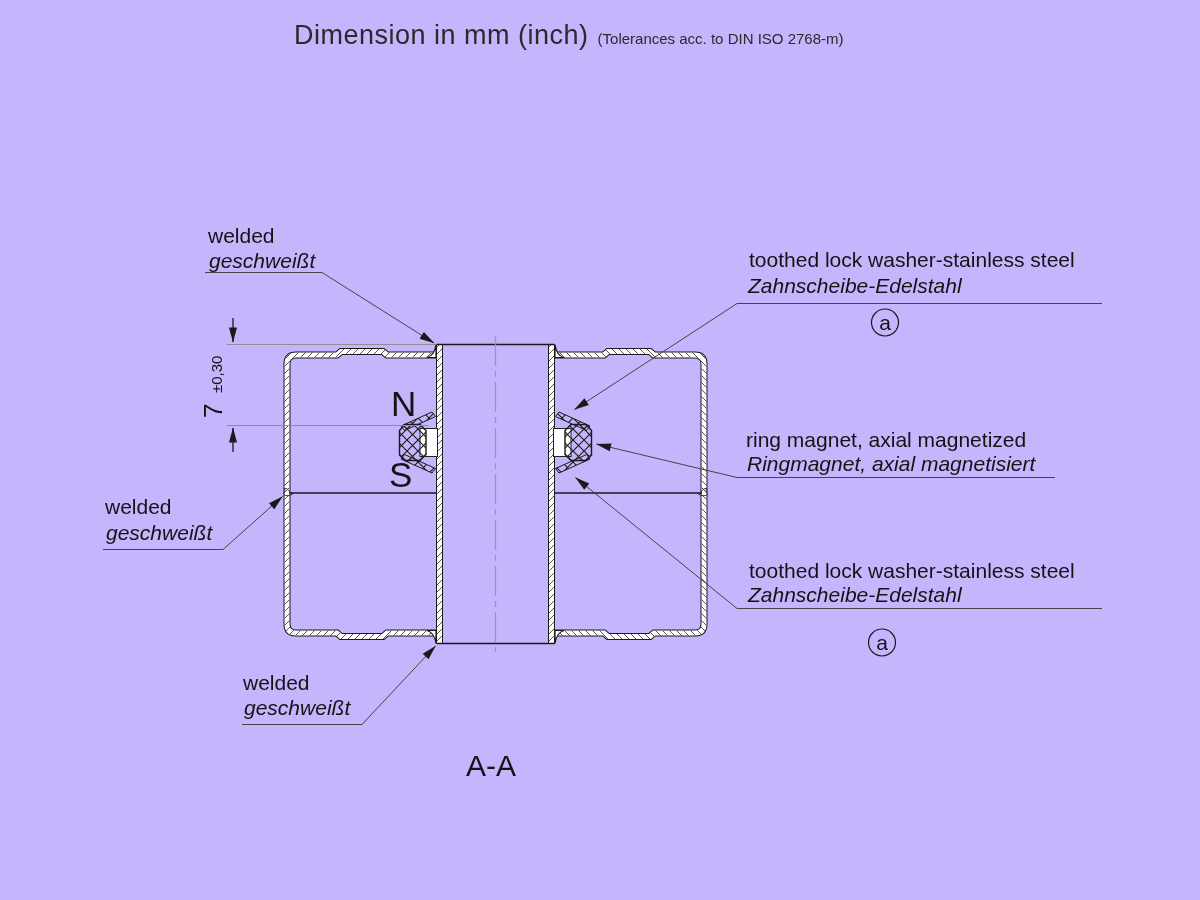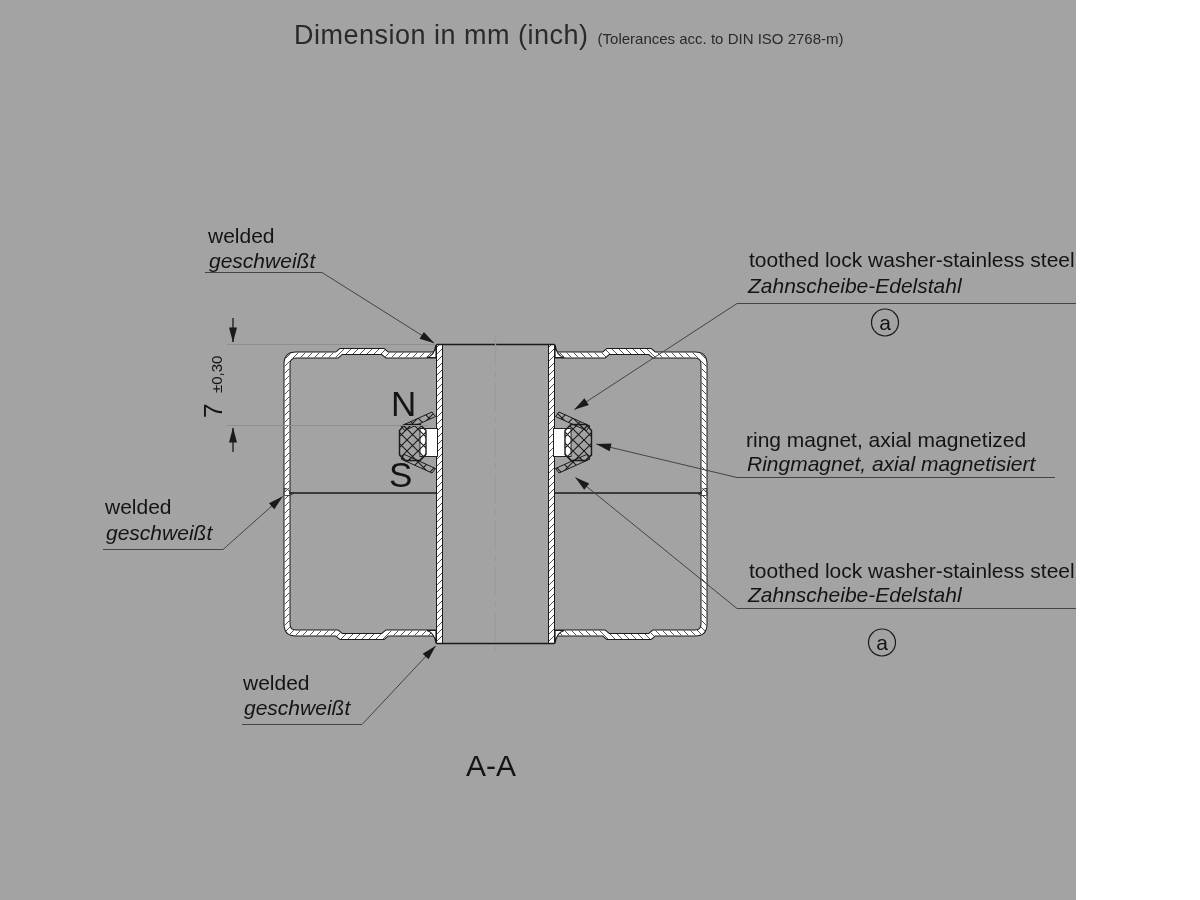--- a/index.html
+++ b/index.html
@@ -1,16 +1,16 @@
 <!DOCTYPE html>
 <html><head>
 <meta charset="utf-8">
 <style>
   html,body{margin:0;padding:0;background:#ffffff;}
-  #stage{position:relative;width:1076px;height:900px;background:#a3a3a3;overflow:hidden;
+  #stage{position:relative;width:1200px;height:900px;background:#c4b5fd;overflow:hidden;
          font-family:"Liberation Sans",sans-serif;color:#1a1a1a;}
   #title-bar{position:absolute;left:294px;top:20px;white-space:nowrap;}
   #title-bar .main{font-size:27px;letter-spacing:.5px;color:#2a2a2a;}
   #title-bar .tol{font-size:15px;margin-left:9px;color:#2a2a2a;}
   svg{position:absolute;left:0;top:0;}
   svg text{font-family:"Liberation Sans",sans-serif;fill:#141414;}
   .lbl{font-size:21px;}
   .de{font-style:italic;}
   .pole{font-size:35px;}
   .seclbl{font-size:30px;}

